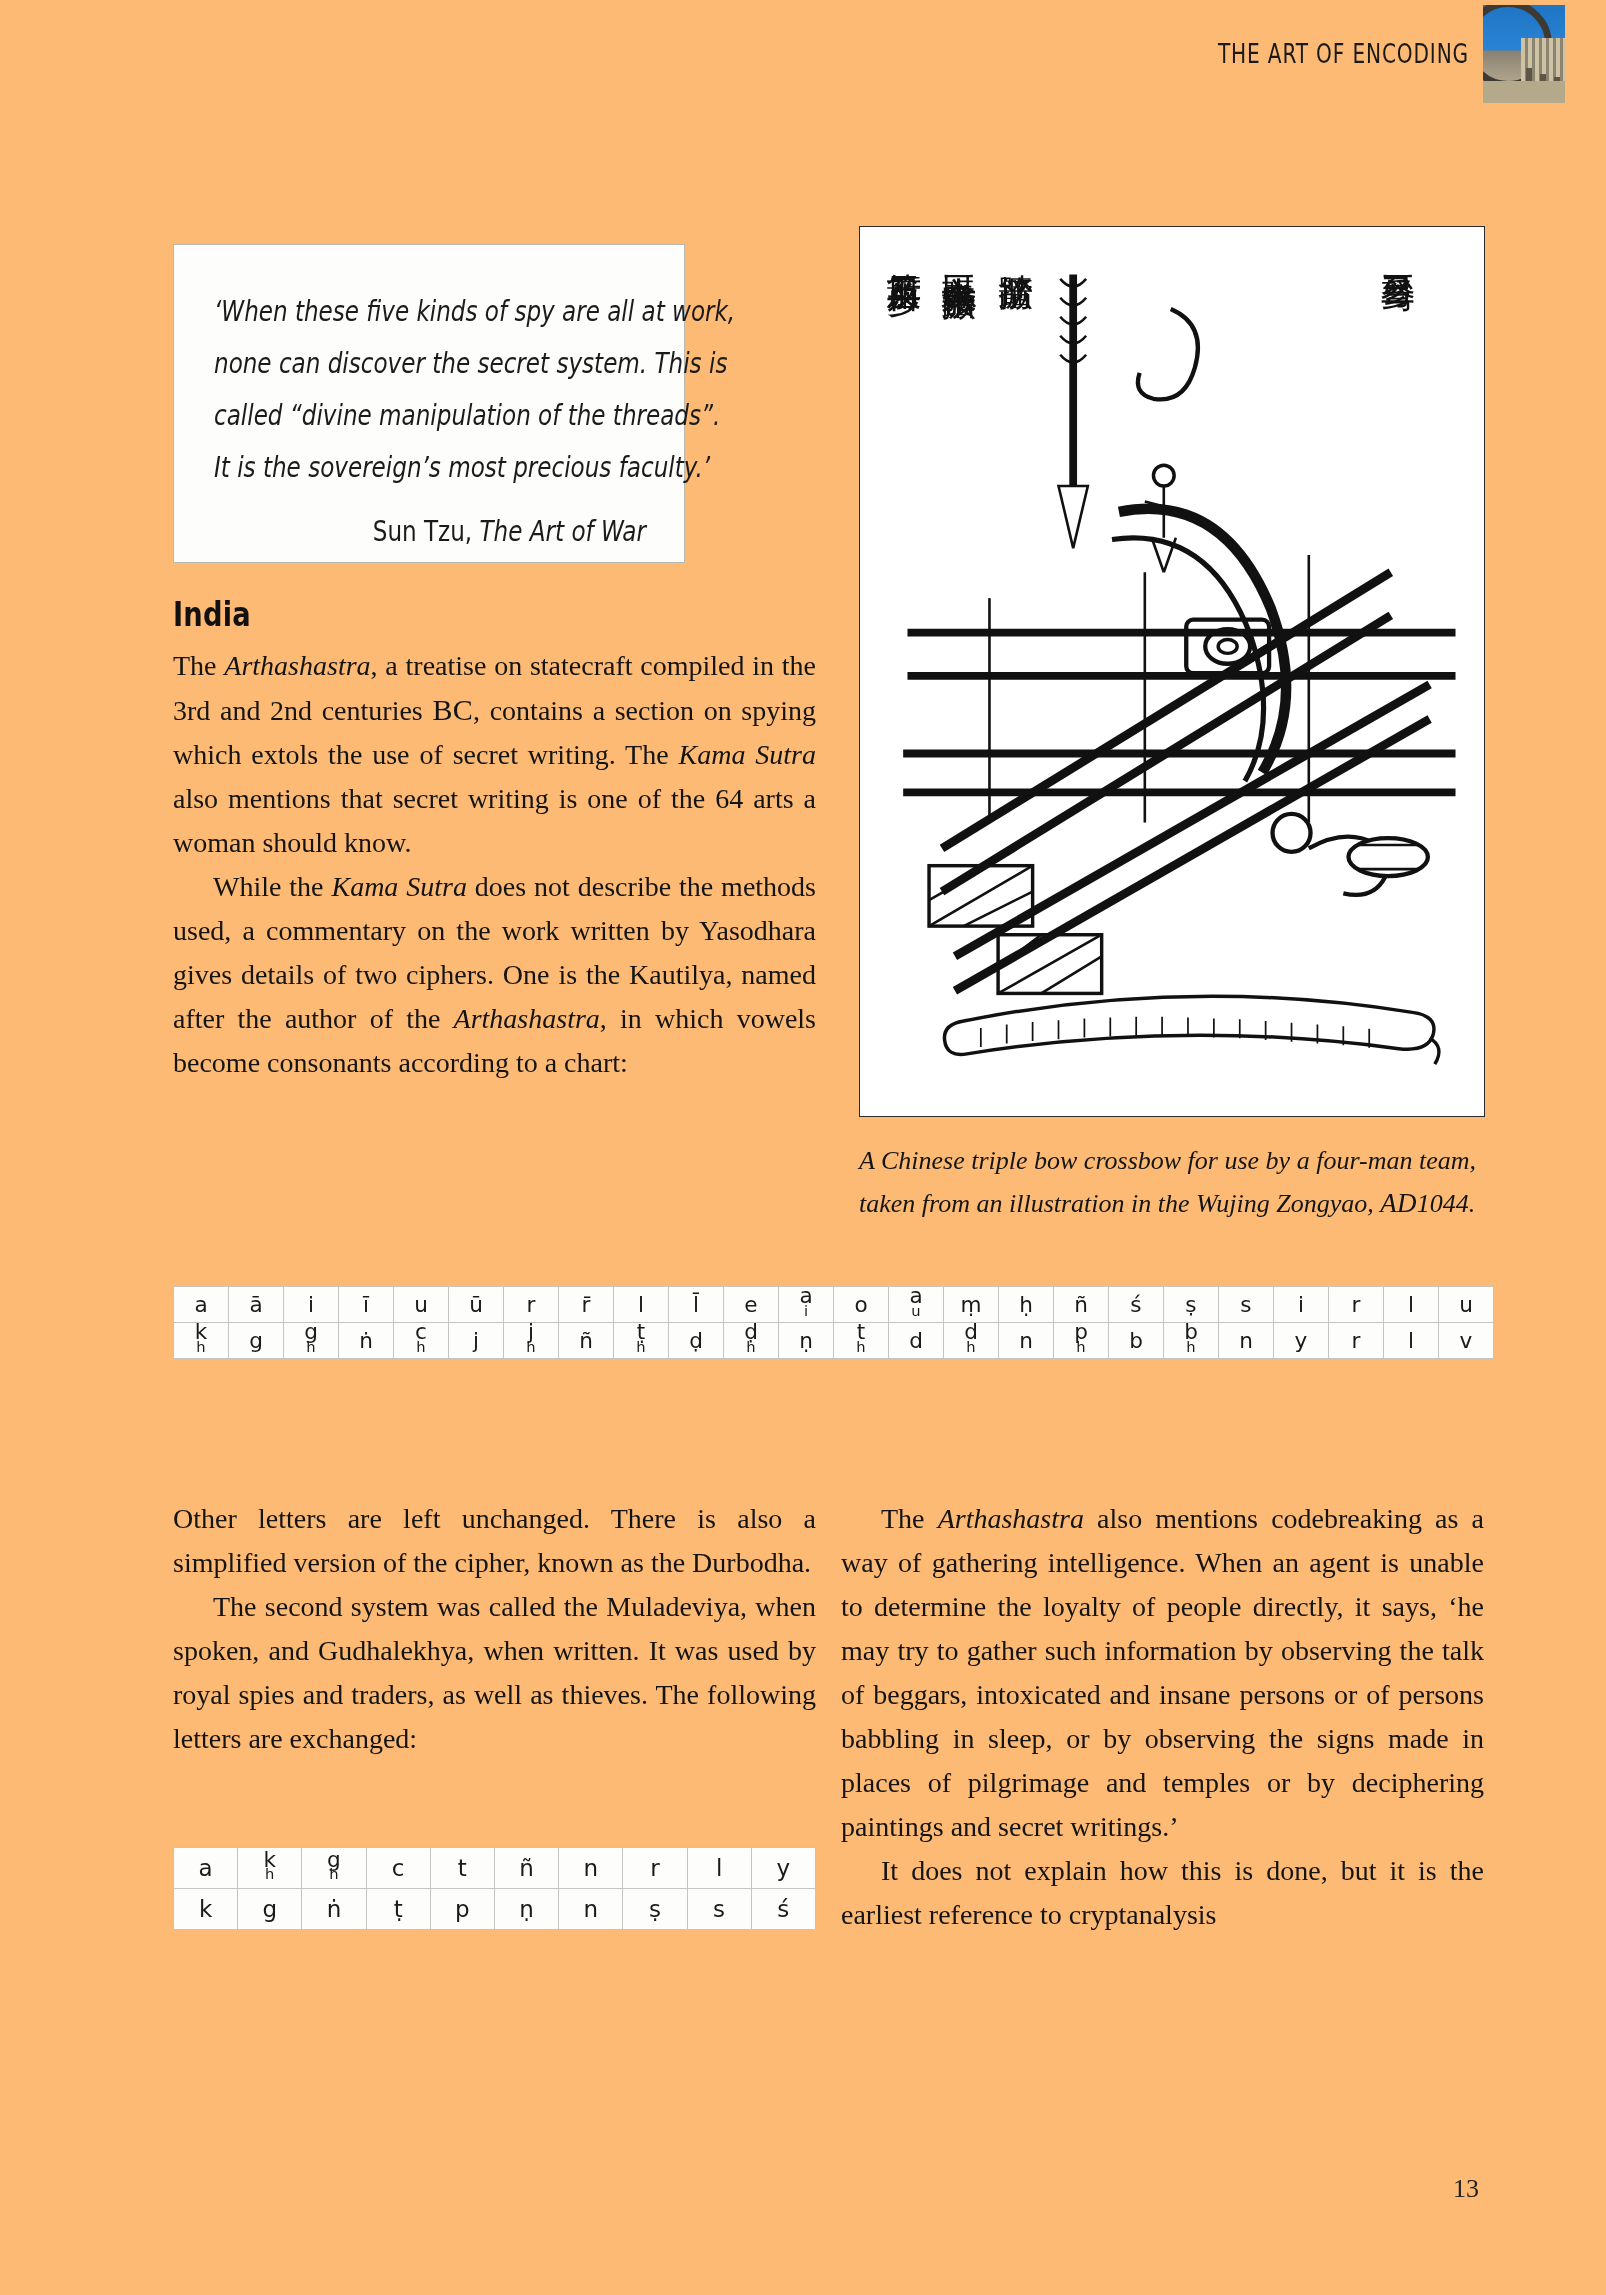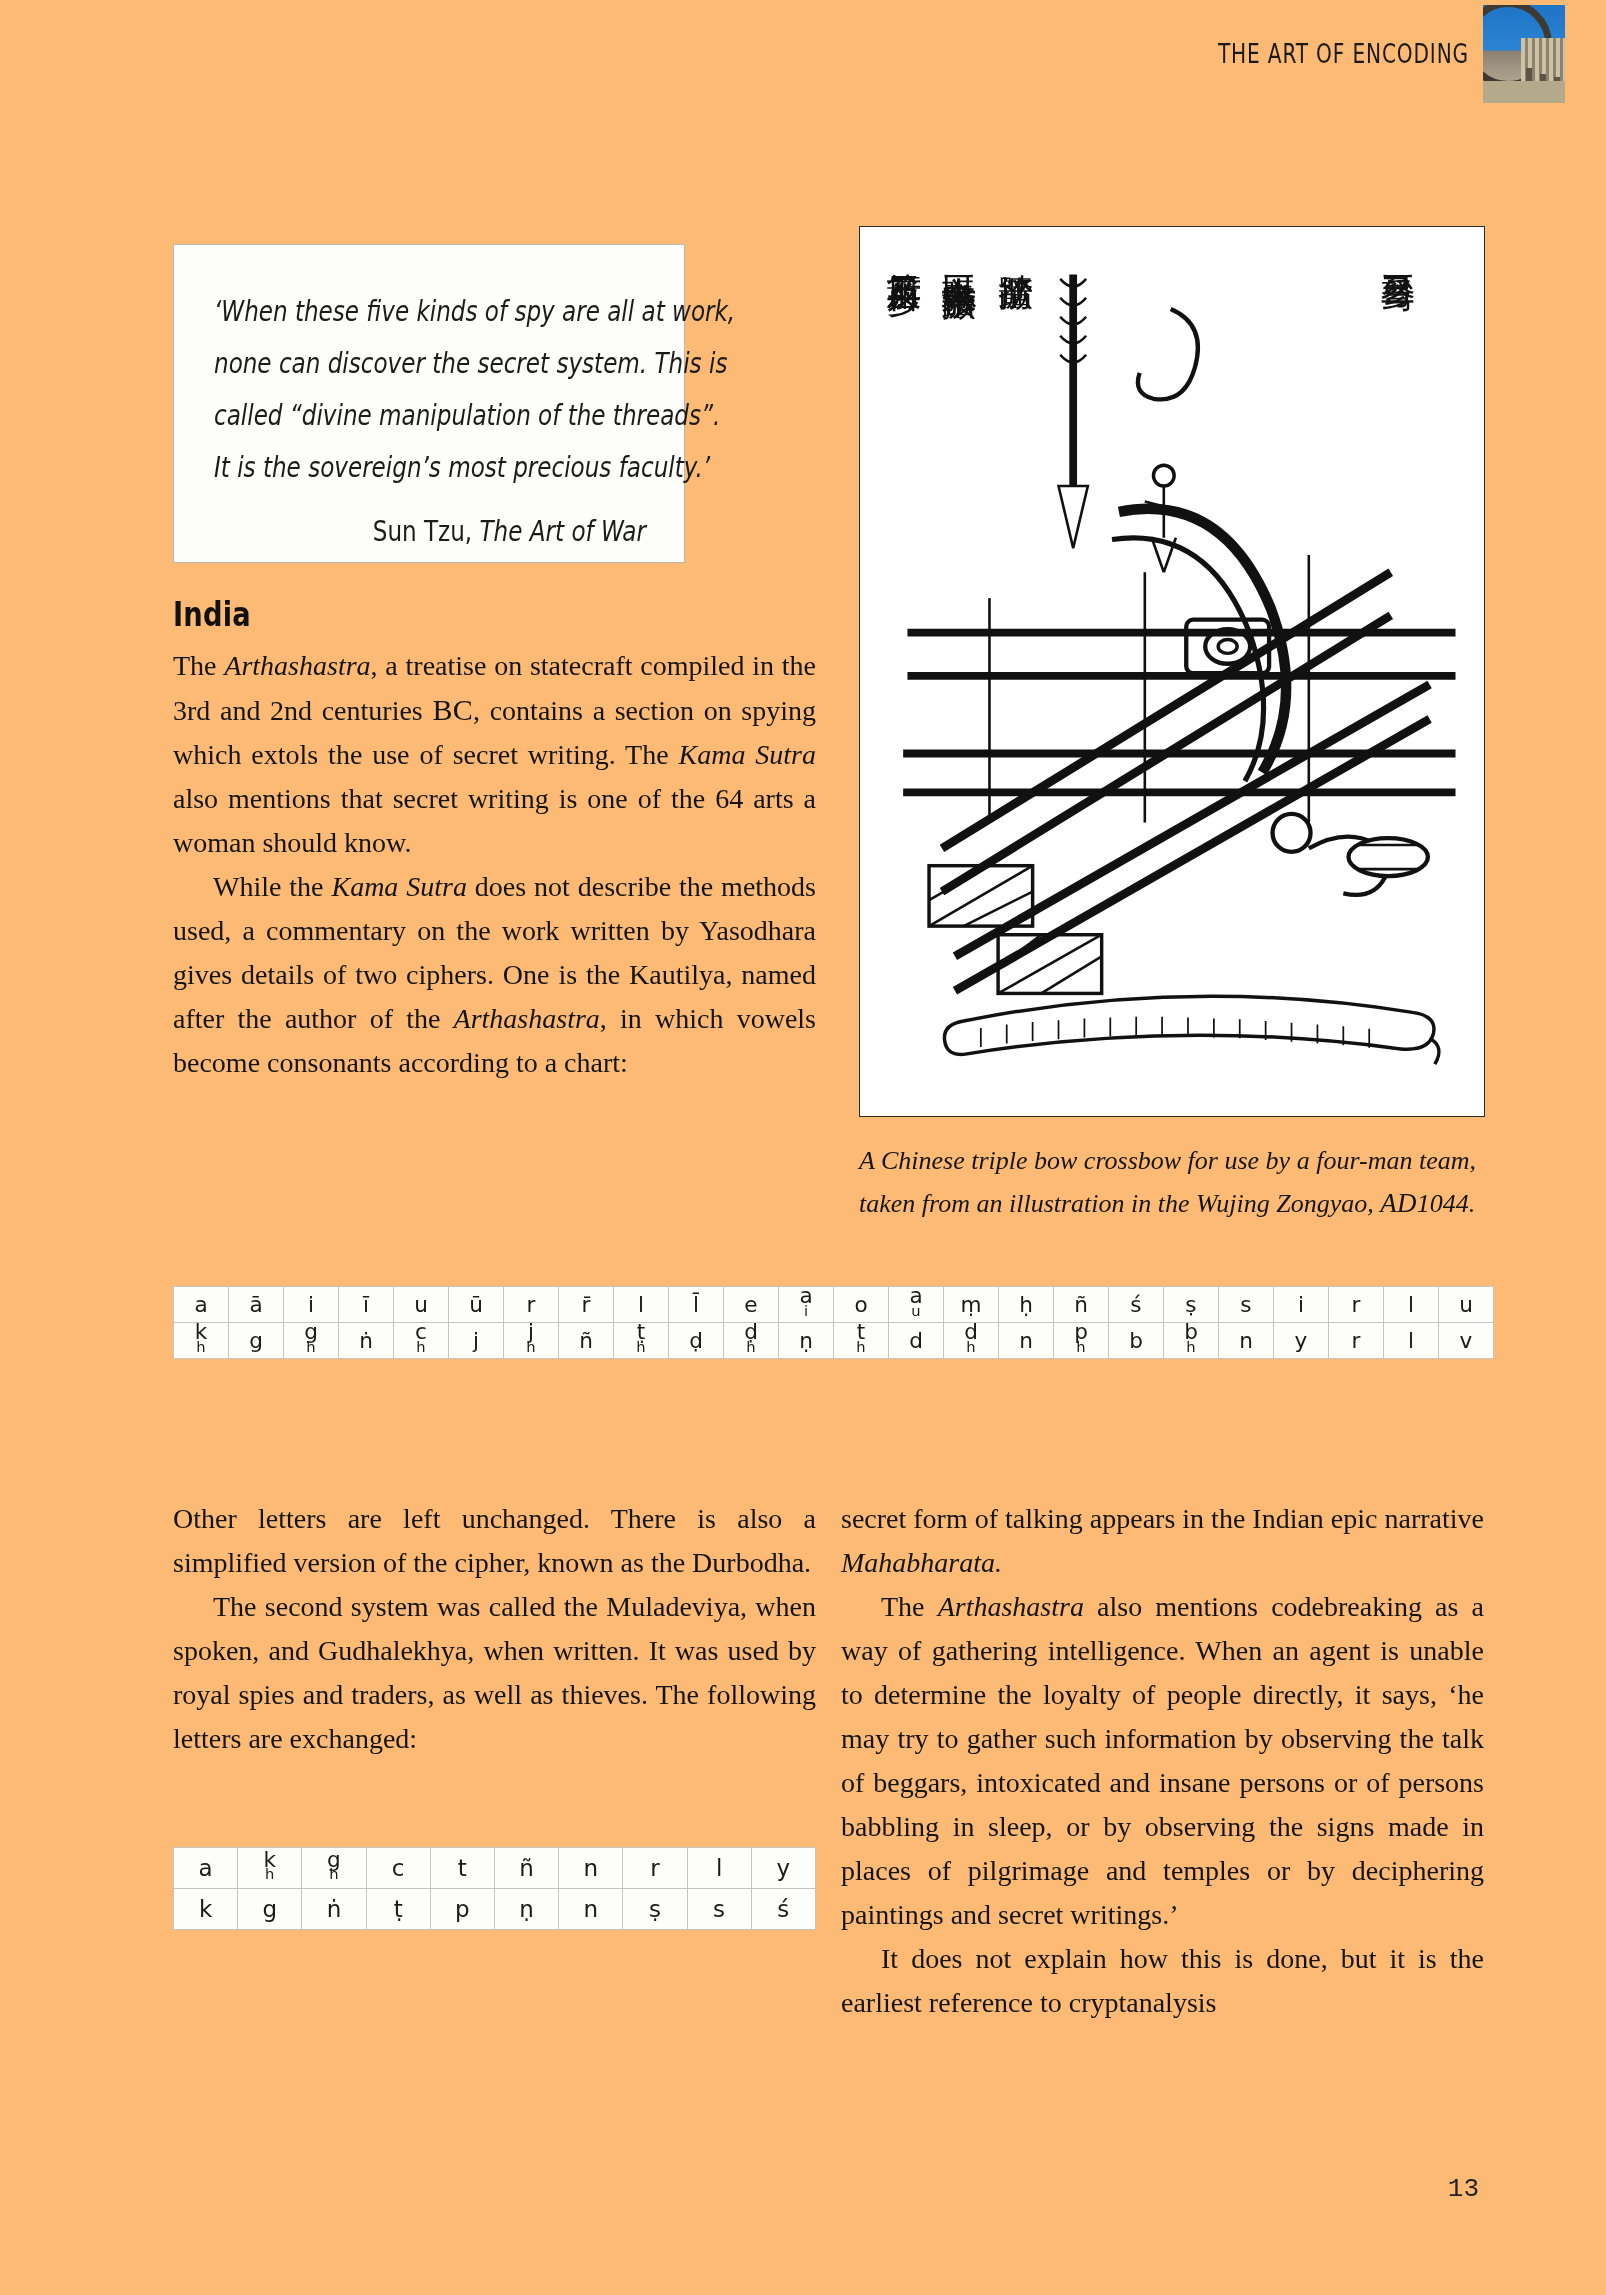--- a/index.html
+++ b/index.html
@@ -128,21 +128,21 @@
   #muladeviya-table table.cipher{width:643px;}
   #muladeviya-table td{width:58px;height:40px;font-size:23px;}
 
   
   .lower-left{position:absolute;left:173px;top:1497px;width:643px;}
   .lower-left2{position:absolute;left:173px;top:1985px;width:643px;}
   .lower-right{position:absolute;left:841px;top:1497px;width:643px;}
 
   .page-num{
     position:absolute;right:128px;bottom:91px;
-    font-family:Liberation Mono, monospace;font-size:26px;color:#222;margin-top:28px;
+    font-family:Liberation Serif, serif;font-size:26px;color:#222;margin-top:28px;
   }
 </style>
 </head>
 <body>
 
 <div class="page">
 
   <div class="header">
     <div class="header-title">THE ART OF ENCODING</div>
     <div class="header-thumb">
@@ -328,21 +328,20 @@
             <td>ṣ</td>
             <td>s</td>
             <td>ś</td>
           </tr>
       </tbody>
     </table>
   </div>
 
 
   <div class="lower-right">
-    <p class="body-text"><span>secret form of talking appears in the Indian epic narrative </span><i>Mahabharata.</i></p>
     <p class="body-text indent"><span>The </span><i>Arthashastra</i><span> also mentions codebreaking as a way of gathering intelligence. When an agent is unable to determine the loyalty of people directly, it says, ‘he may try to gather such information by observing the talk of beggars, intoxicated and insane persons or of persons babbling in sleep, or by observing the signs made in places of pilgrimage and temples or by deciphering paintings and secret writings.’</span></p>
     <p class="body-text indent">It does not explain how this is done, but it is the earliest reference to cryptanalysis</p>
   </div>
 
   <div class="page-num">13</div>
 
 </div>
 
 
 </body></html>

